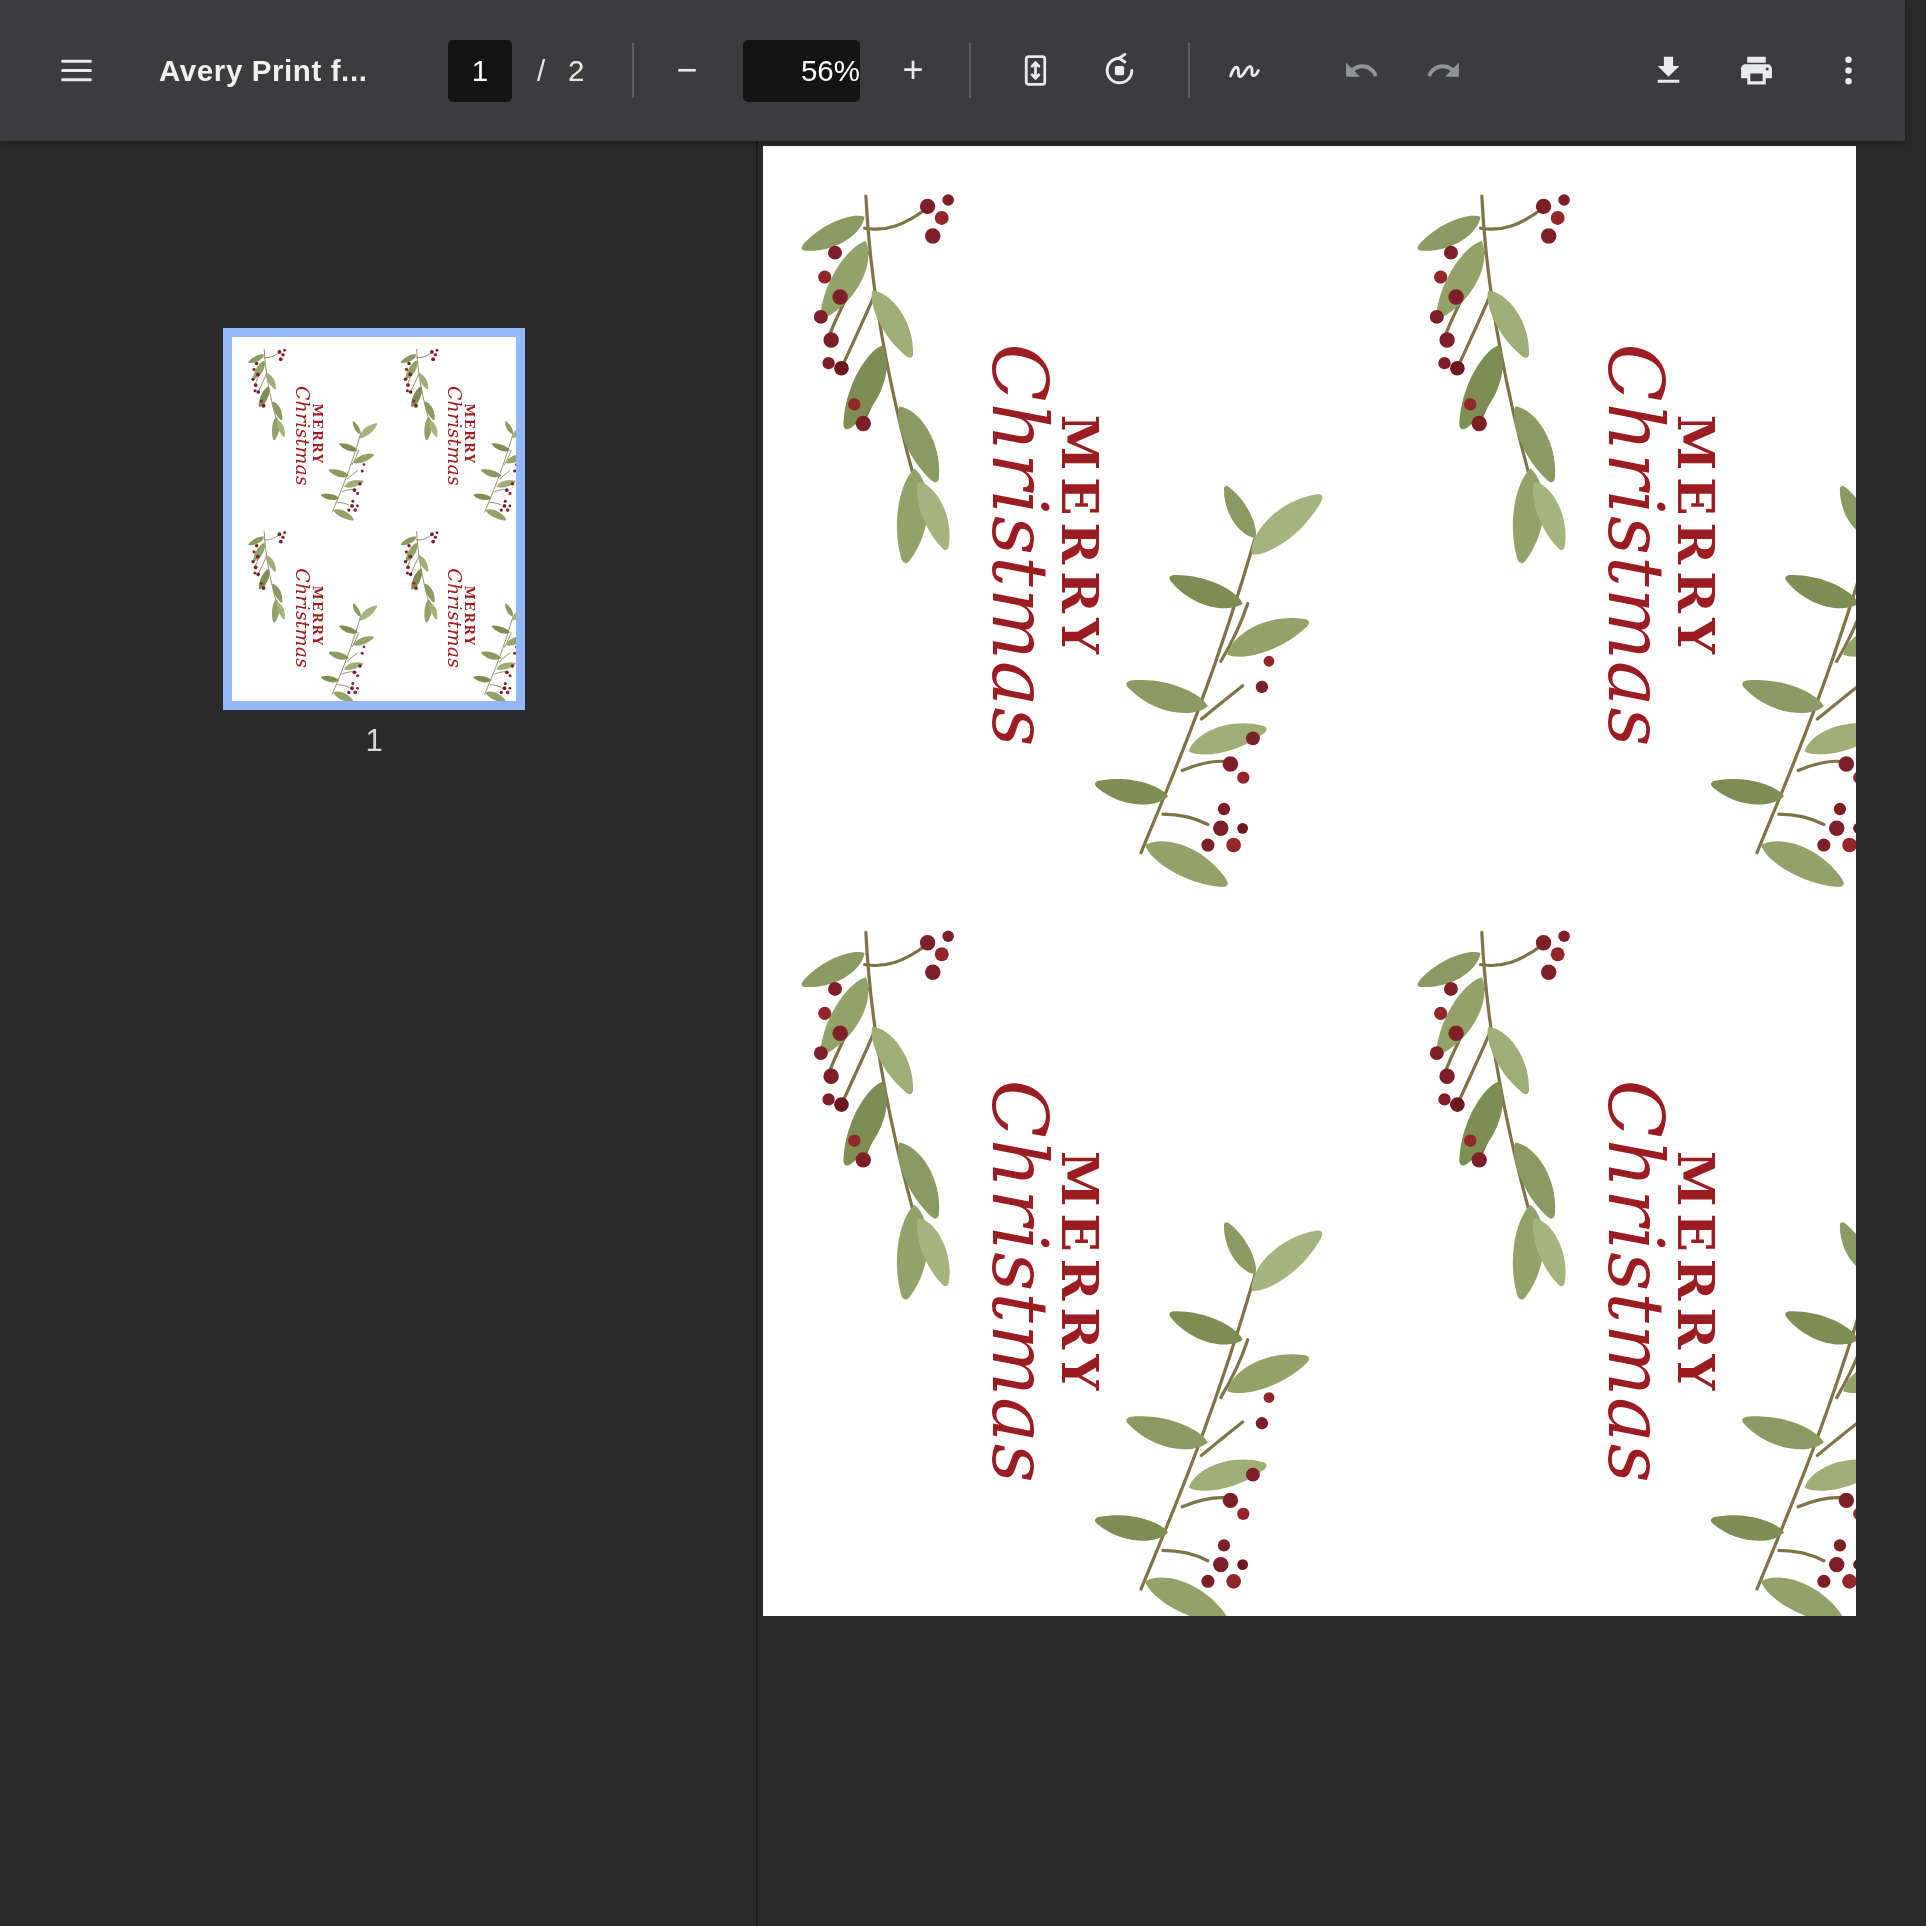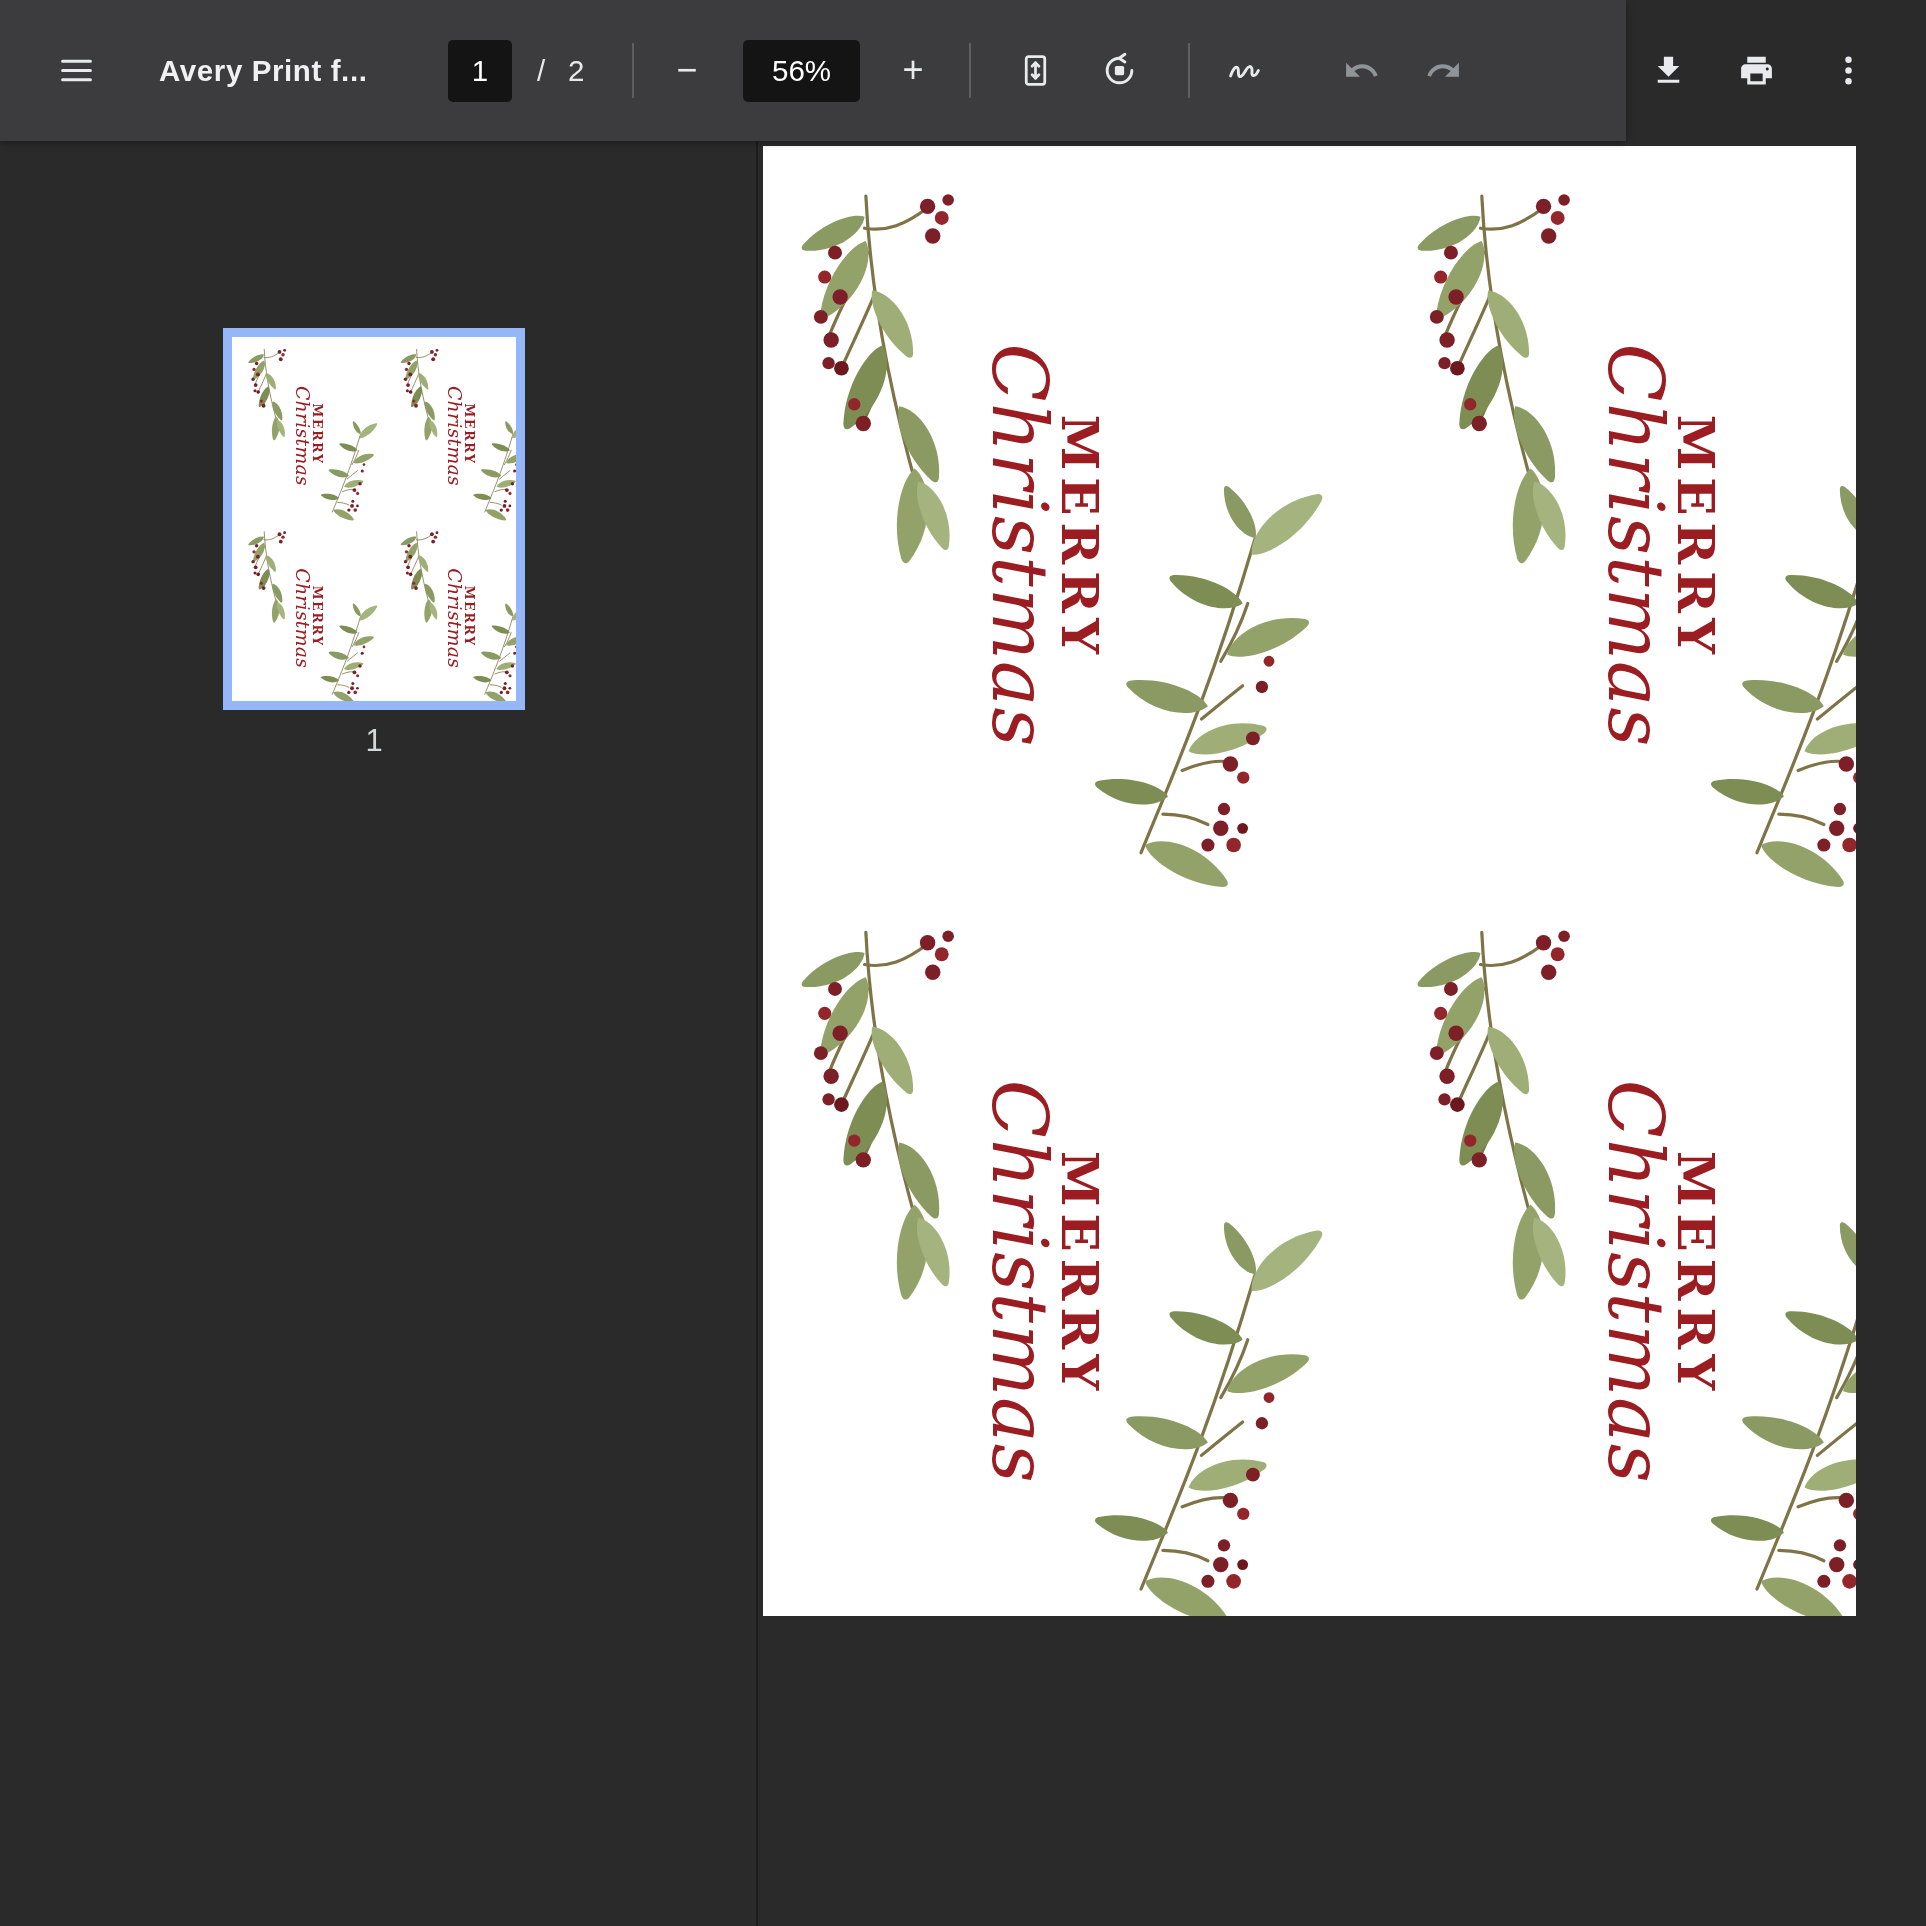--- a/index.html
+++ b/index.html
@@ -1,32 +1,32 @@
 <!DOCTYPE html>
 <html style="font-size:10.3px"><head>
 <meta charset="utf-8">
 <style>
   html,body{margin:0;padding:0;background:#2a2a2b;}
   #app{position:relative;width:1926px;height:1926px;background:#2a2a2b;overflow:hidden;
        font-family:"Liberation Sans",sans-serif;}
 
   
-  #toolbar{position:absolute;left:0;top:0;width:1626px;height:141px;background:#3c3c3e;
-           box-shadow:0 1.9px 6.4px rgba(0,0,0,.35);z-index:5;}
+  #toolbar{position:absolute;left:0;top:0;width:1866px;height:141px;background:#3c3c3e;
+           box-shadow:0 1.9px 6.4px rgba(0,0,0,.35);z-index:5;padding-left:39px;}
   .icon-btn{position:absolute;top:42px;width:56px;height:56px;display:flex;
             align-items:center;justify-content:center;border:none;background:transparent;
             padding:0;cursor:pointer;border-radius:50%;}
   .icon-btn svg{width:37px;height:37px;}
   .tb-text{position:absolute;top:50%;transform:translateY(-50%);color:#f1f1f1;}
   #doc-title{left:159px;font-size:29.5px;font-weight:700;letter-spacing:0.6px;max-width:270px;
              white-space:nowrap;overflow:hidden;}
   .chip{position:absolute;top:40px;height:62px;background:#141414;border-radius:5.1px;
         display:flex;align-items:center;justify-content:center;color:#ffffff;font-size:29.5px;}
   #page-chip{left:448px;width:64px;}
-  #zoom-chip{left:743px;width:117px;}
+  #zoom-chip{left:743px;width:117px;justify-content:flex-end;}
   .pg-extra{position:absolute;top:50%;transform:translateY(-50%);color:#e8e8e8;font-size:29.5px;}
   #pg-sep{left:537px;}
   #pg-total{left:568px;}
   .zoom-glyph{color:#e8eaed;font-size:36px;font-weight:400;line-height:1;}
   .tb-sep{position:absolute;top:43px;width:1.9px;height:55px;background:#5e5e5e;}
 
   
   #sidebar{position:absolute;left:0;top:141px;width:756px;height:1785px;background:#2a2a2b;}
   #sidebar-divider{position:absolute;left:756px;top:141px;width:1.9px;height:1785px;background:#1d1d1e;}
   #thumb-frame{position:absolute;left:223px;top:187px;width:302px;height:382px;

